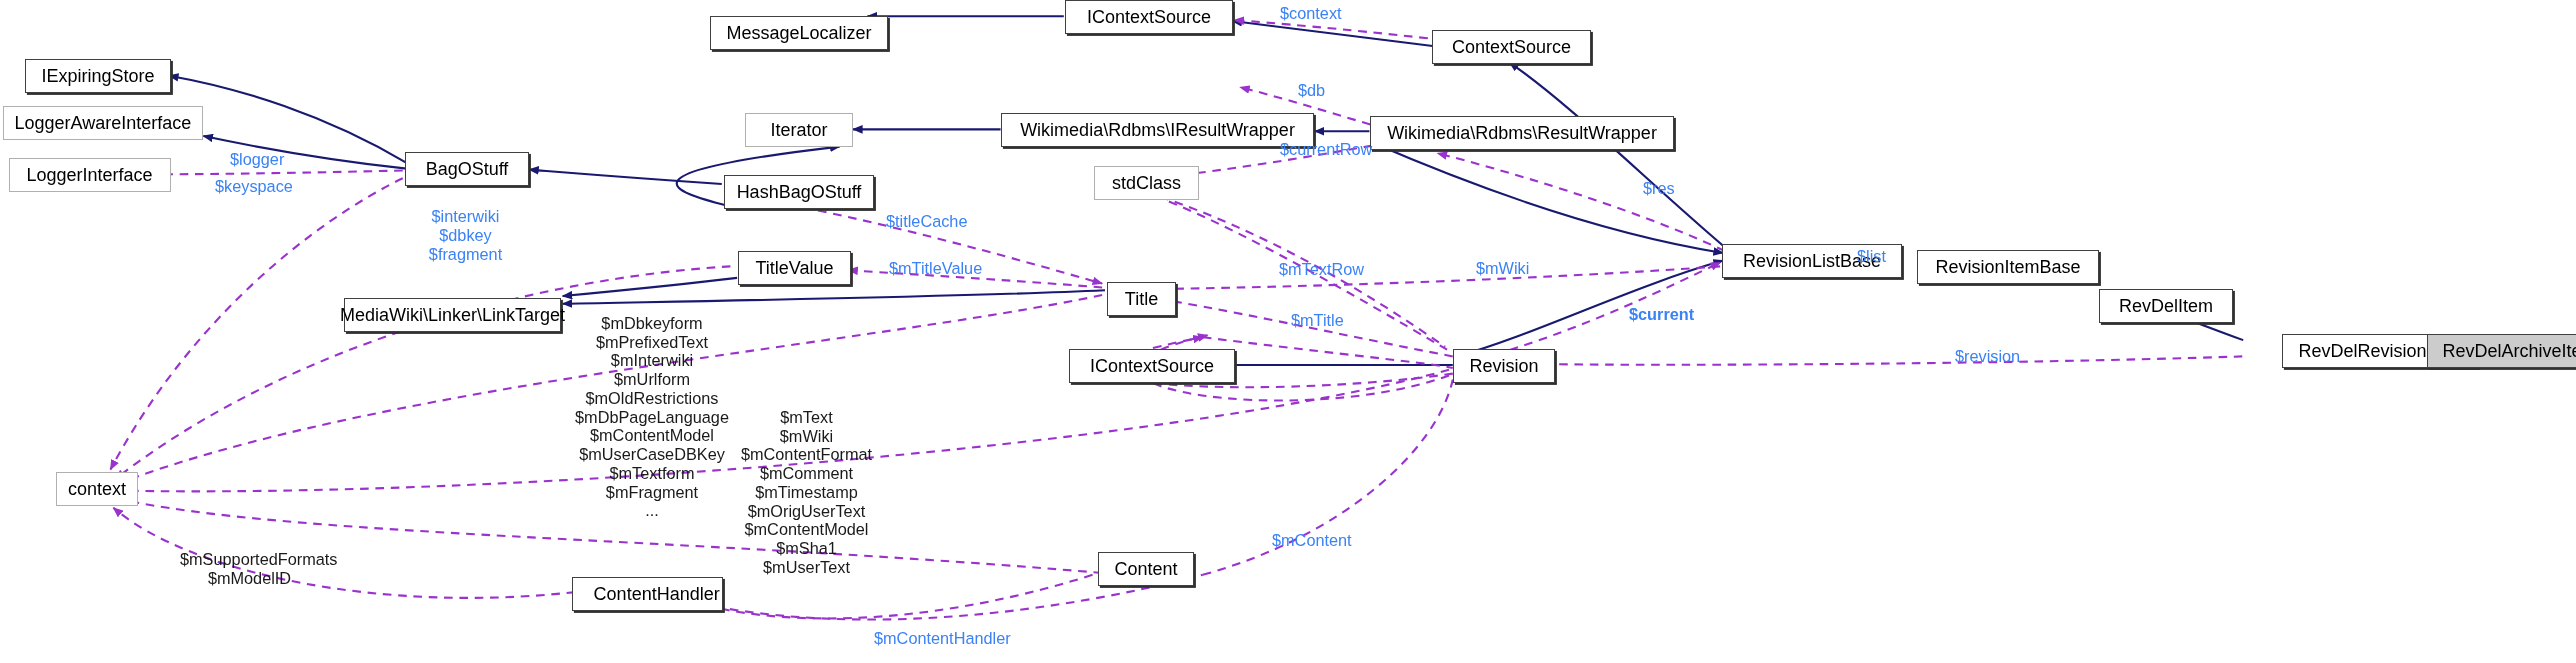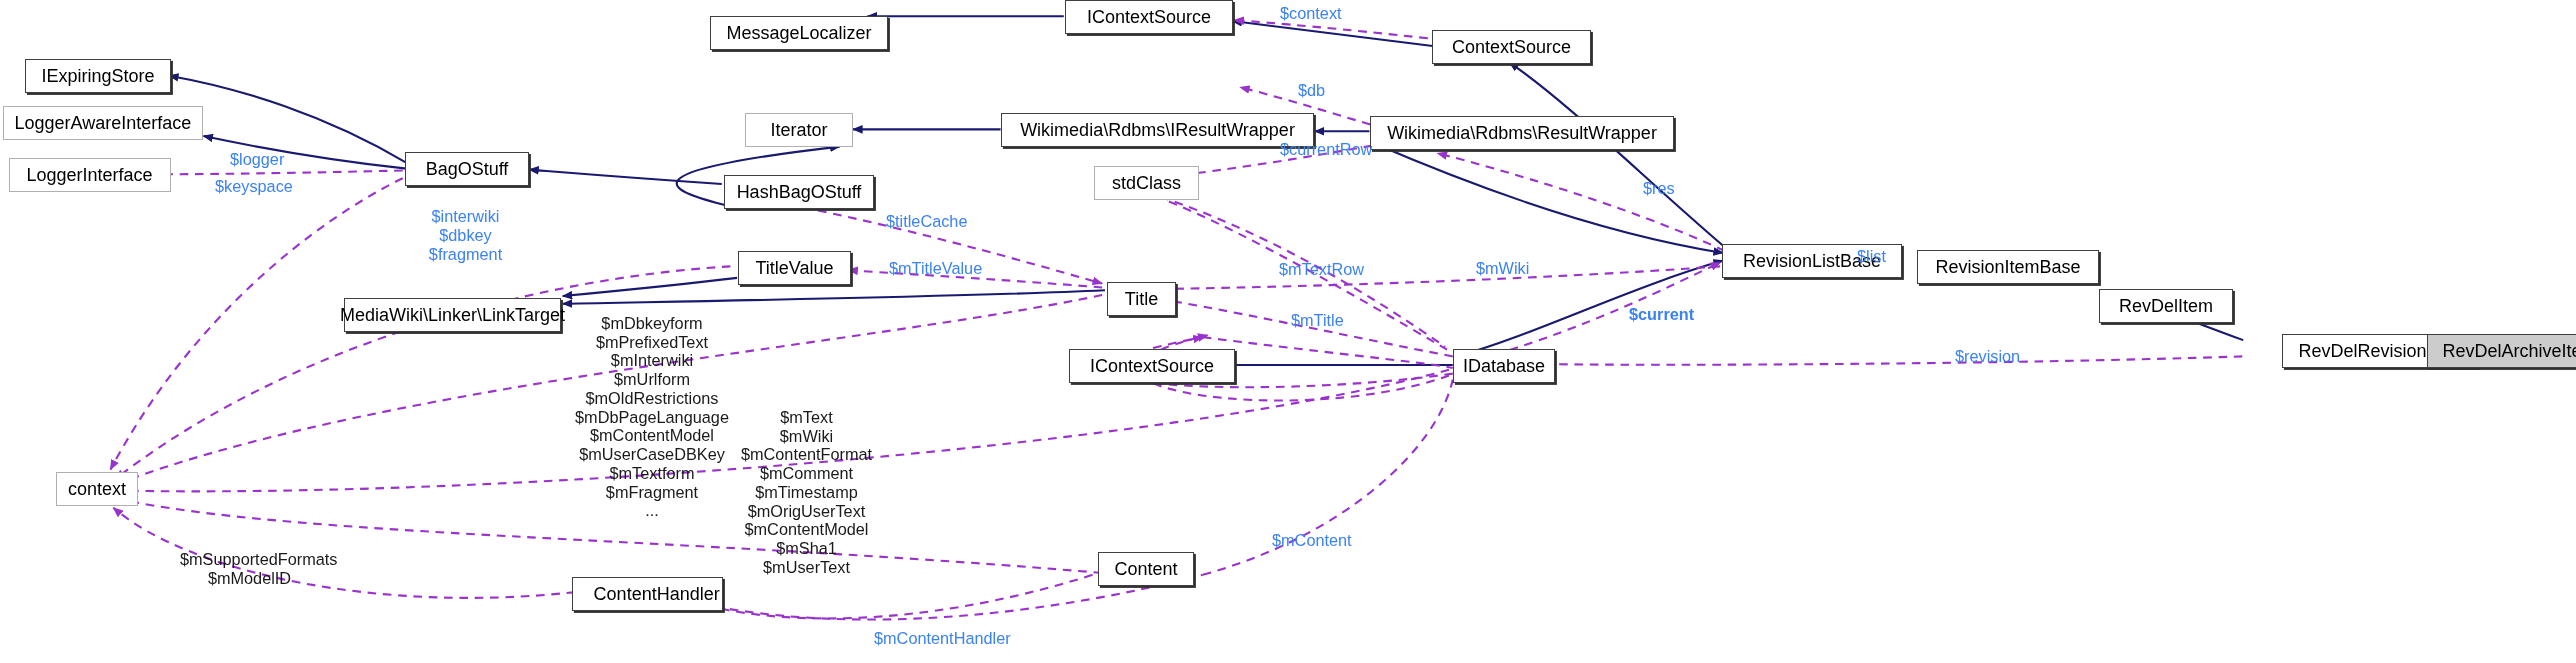--- a/index.html
+++ b/index.html
@@ -233,21 +233,21 @@
 
   <div class="node current" style="left:2427px;top:334px;width:185px;height:34px;">
       <span>RevDelArchiveItem</span>
     </div>
 
   <div class="node" style="left:1069px;top:349px;width:166px;height:34px;">
       <span>IContextSource</span>
     </div>
 
   <div class="node" style="left:1453px;top:349px;width:102px;height:34px;">
-      <span>IDatabase</span>
+      <span>Revision</span>
     </div>
 
   <div class="node plain" style="left:56px;top:472px;width:82px;height:34px;">
       <span>context</span>
     </div>
 
   <div class="node" style="left:1098px;top:552px;width:96px;height:34px;">
       <span>Content</span>
     </div>
 

